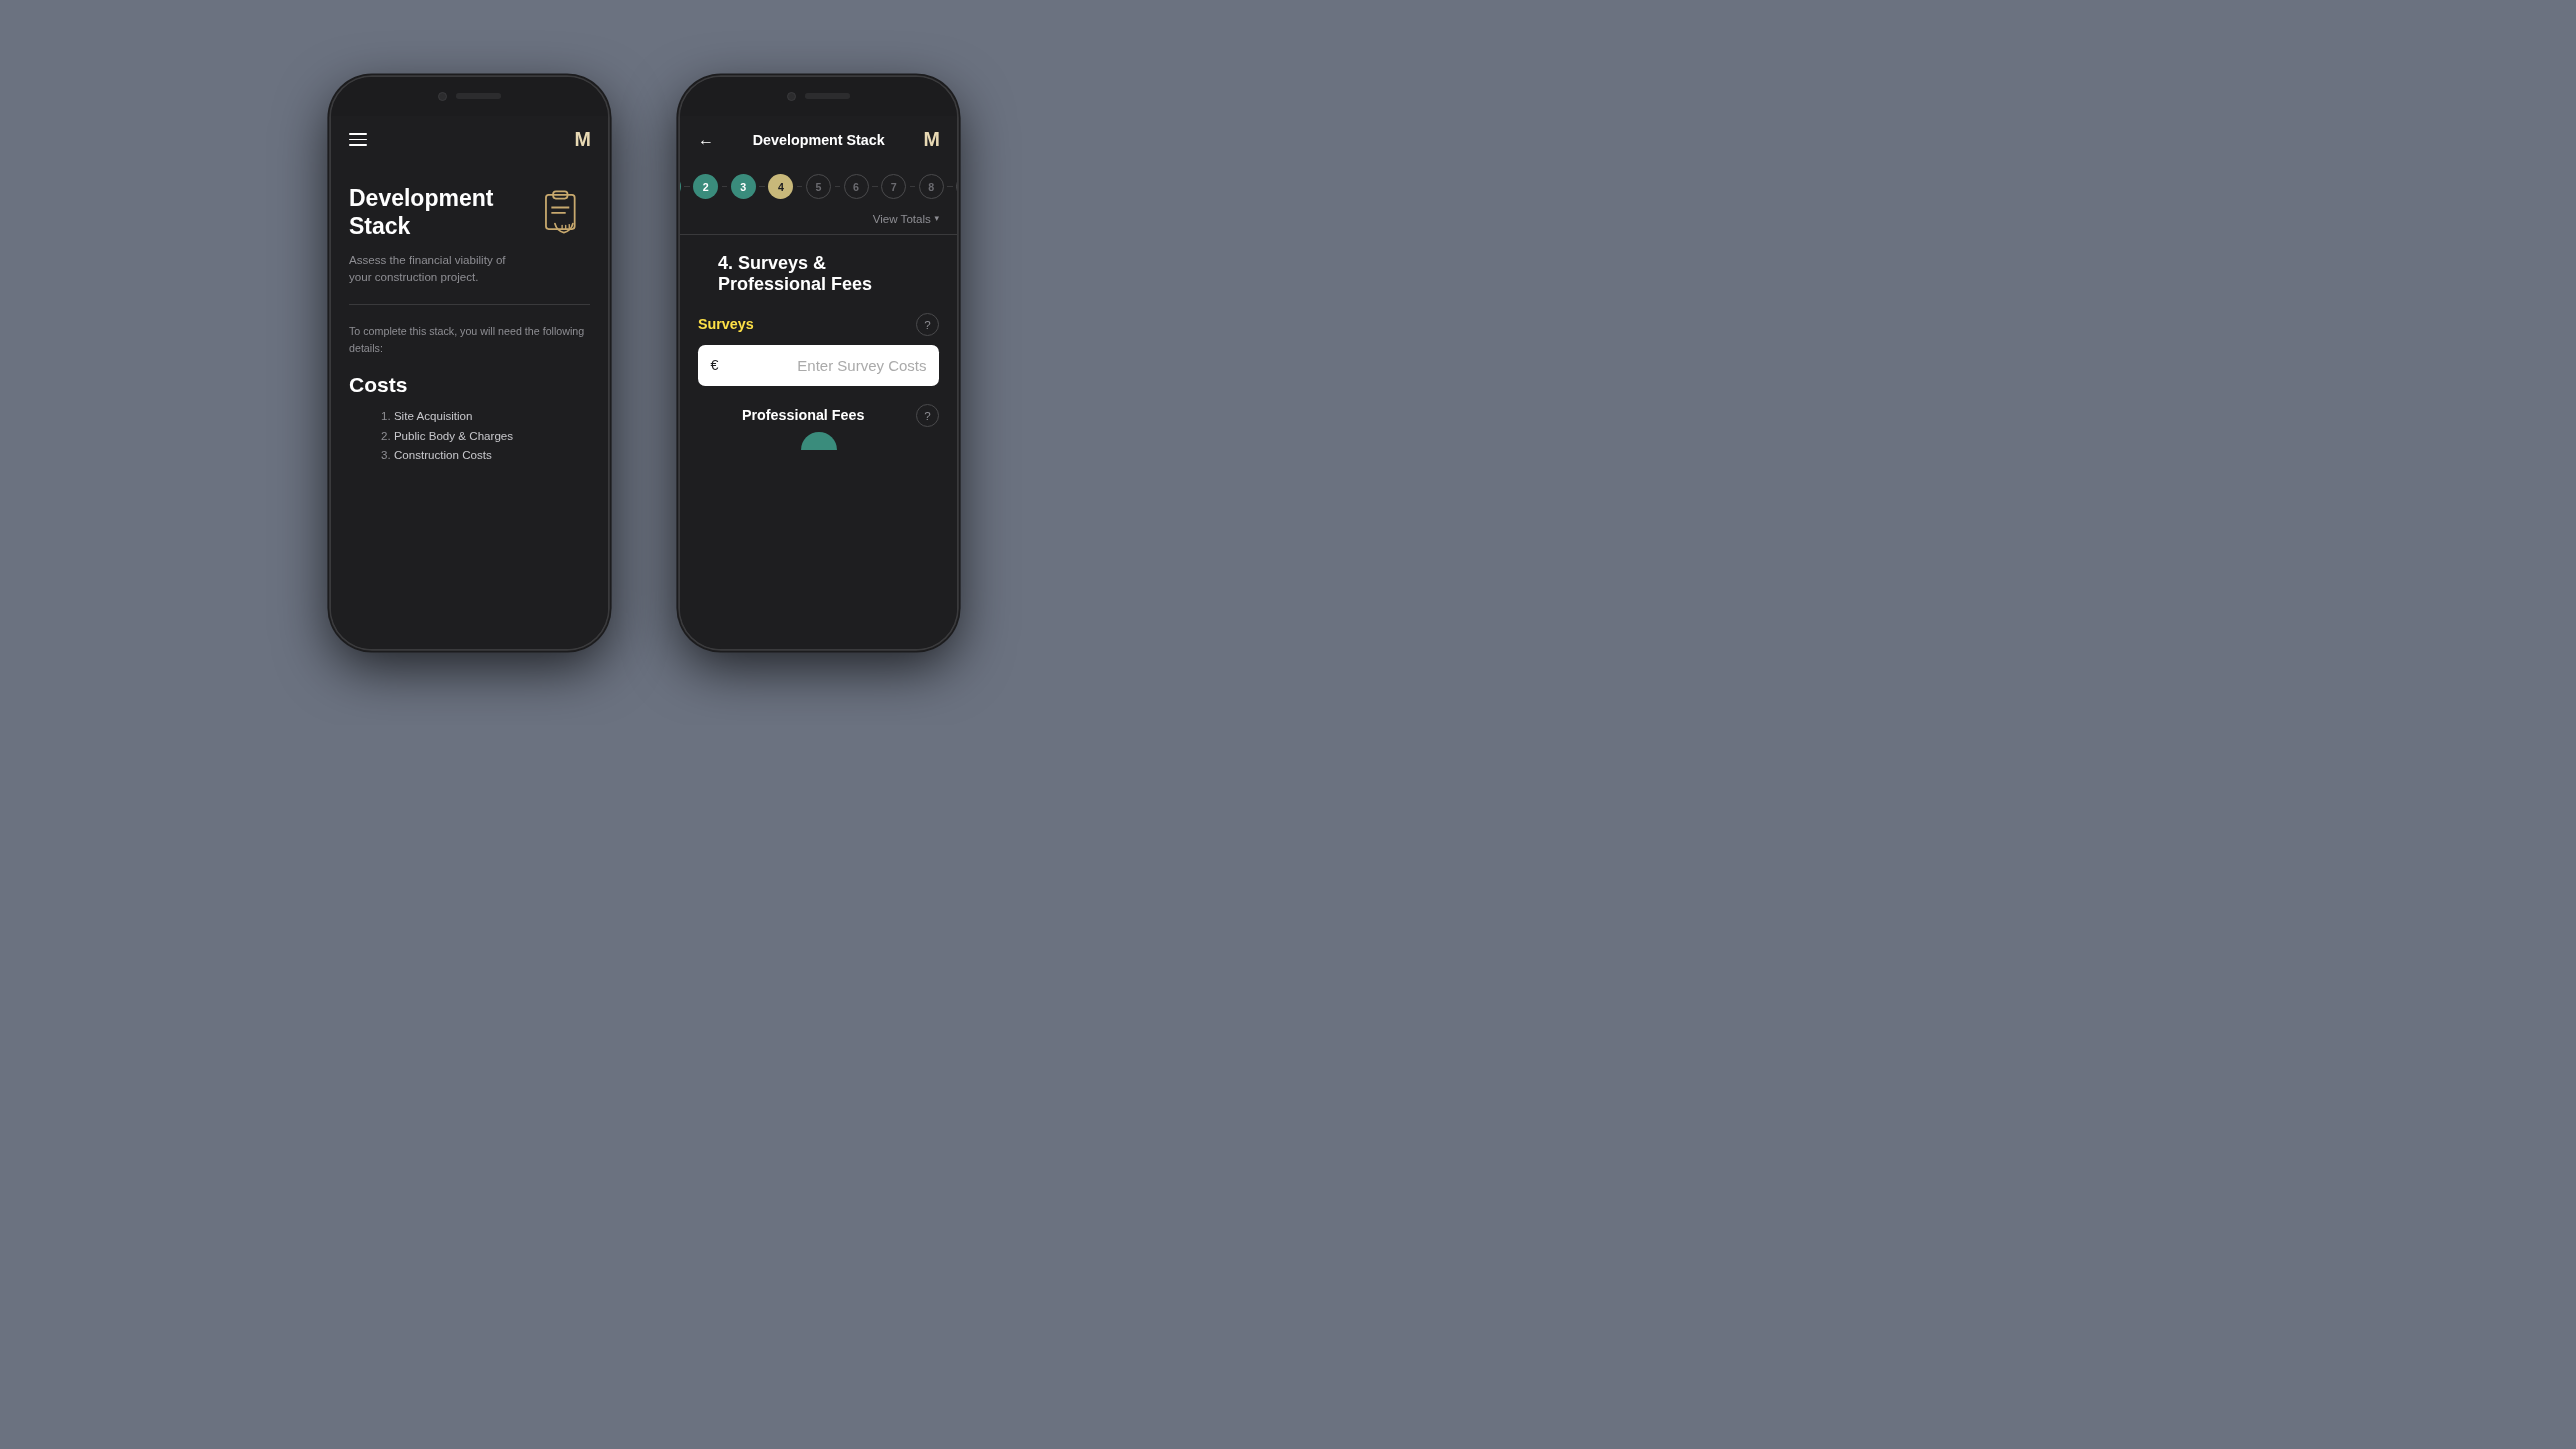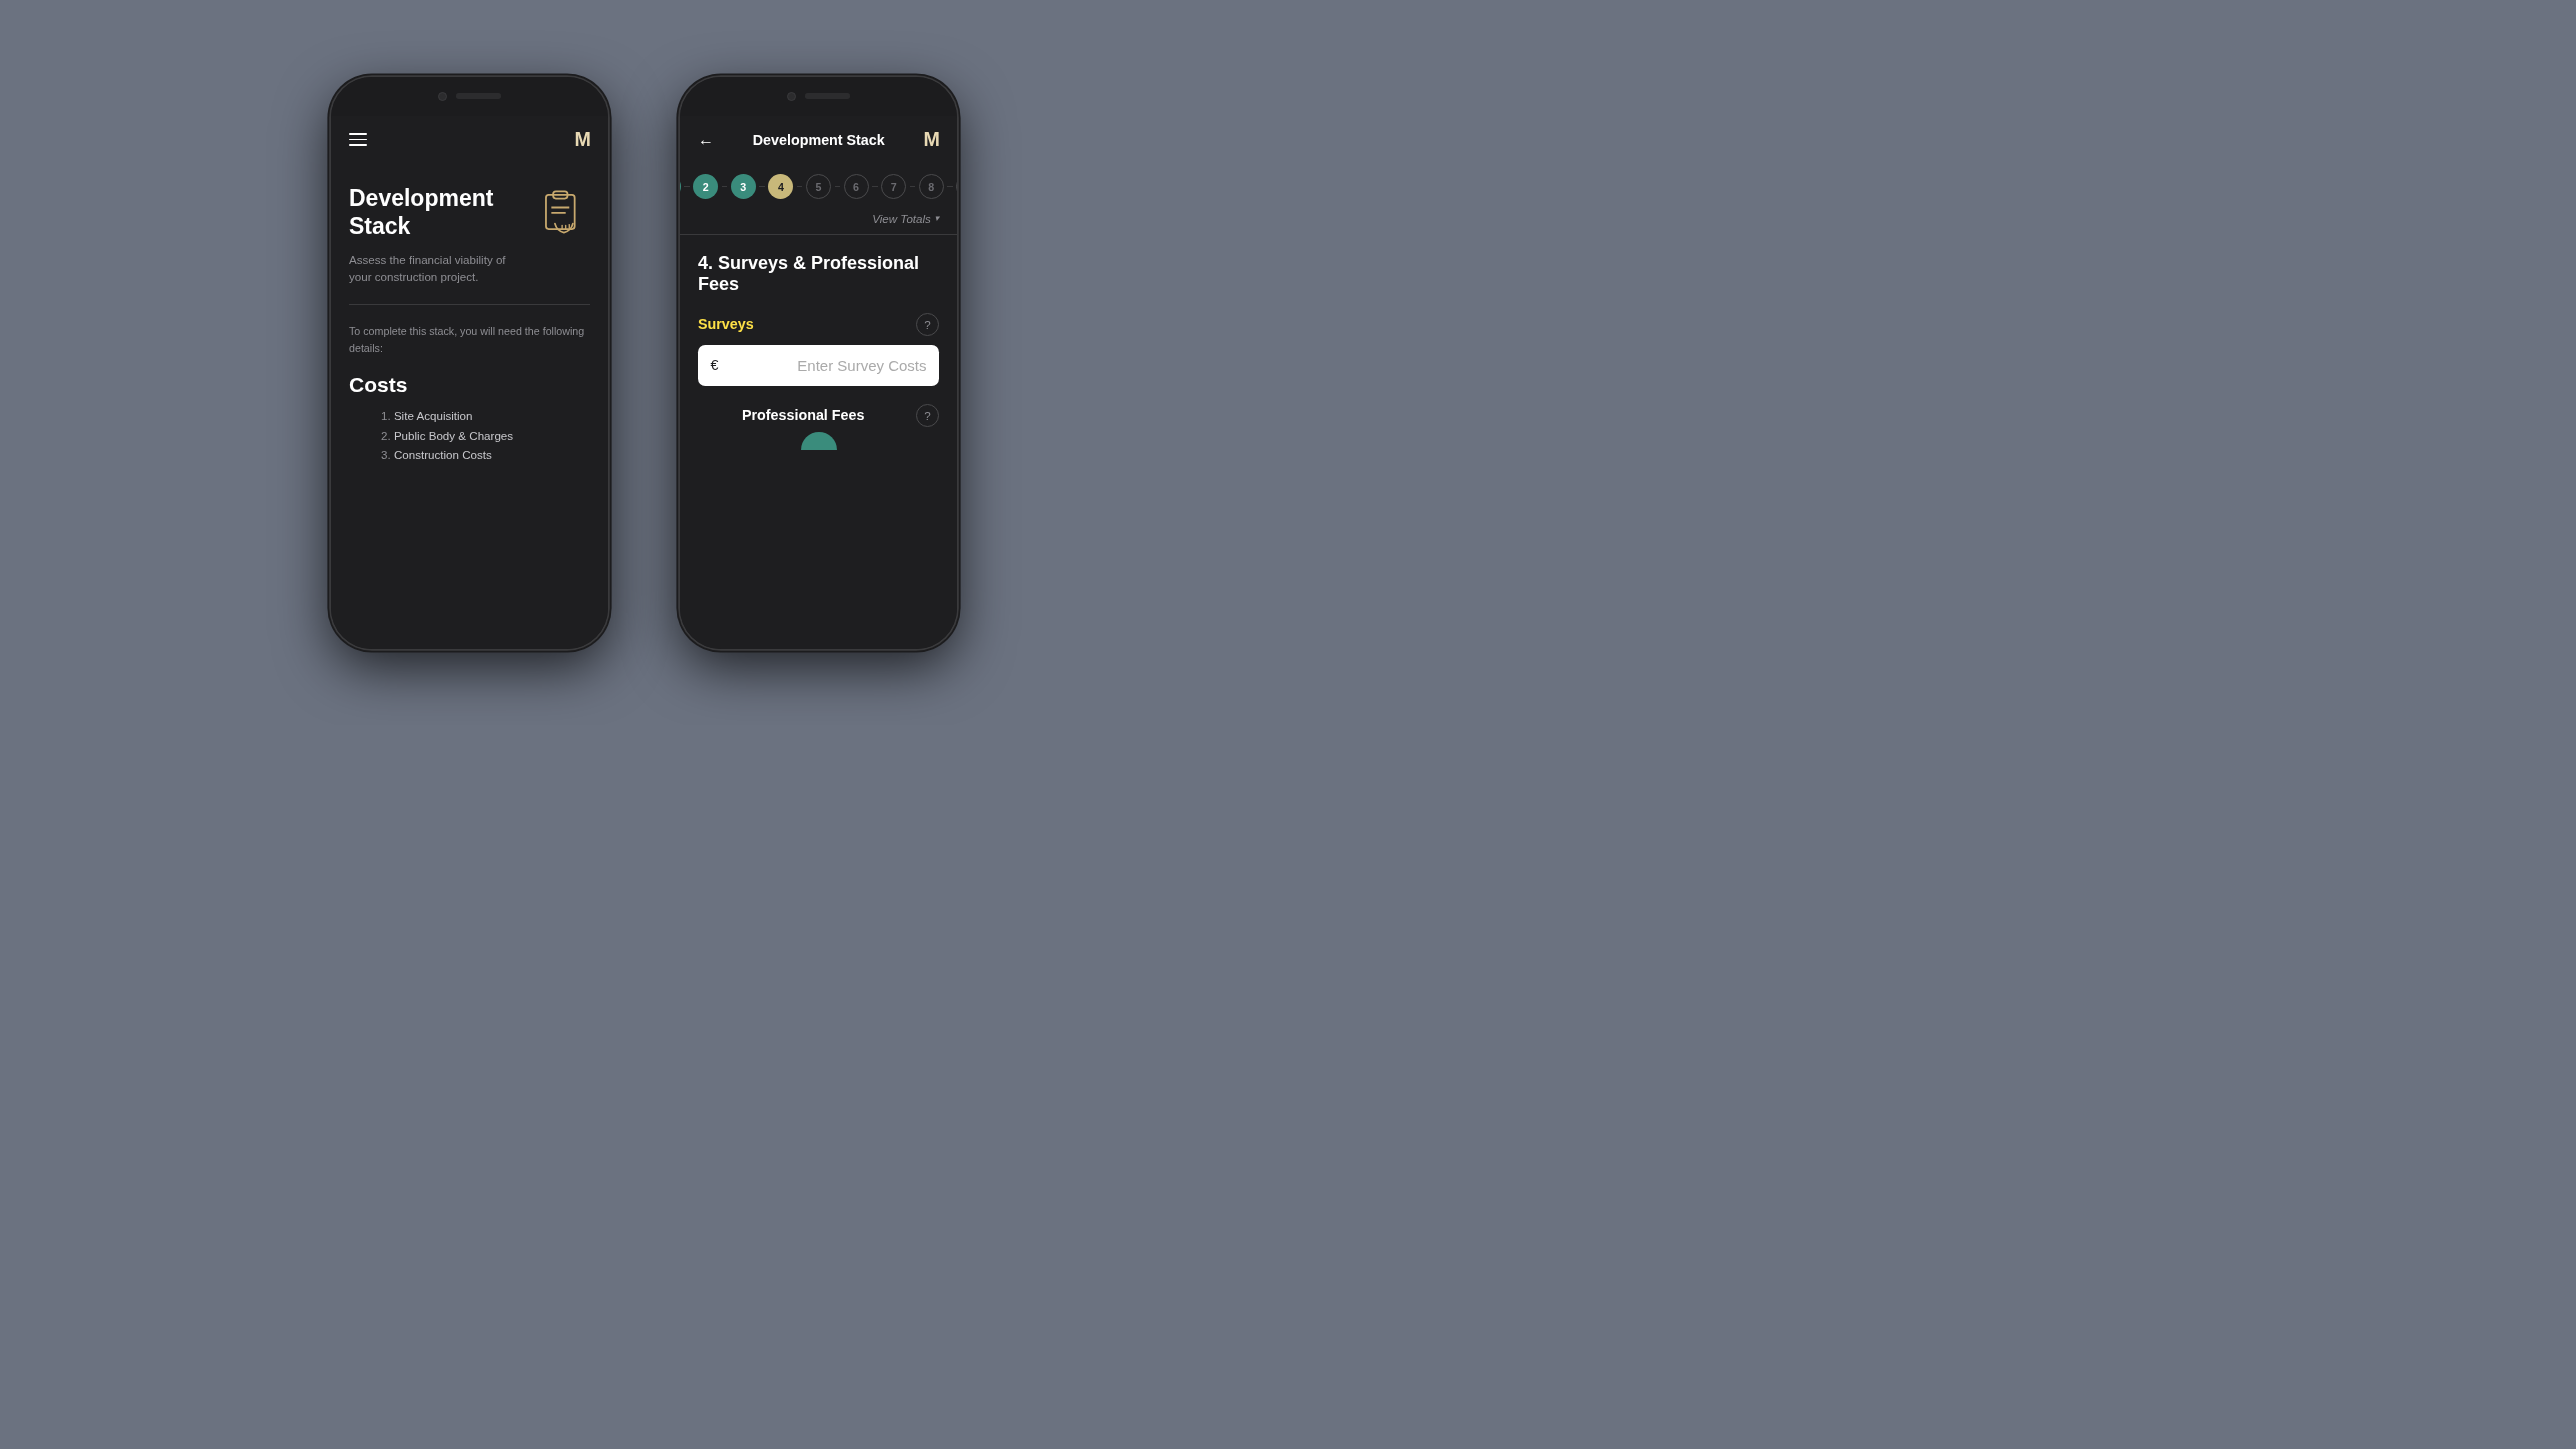--- a/index.html
+++ b/index.html
@@ -258,21 +258,20 @@
       height: 0.9px;
       background: #3a3a3c;
       flex-shrink: 0;
     }
 
     .view-totals-row {
       display: flex;
       align-items: center;
       justify-content: flex-end;
       padding: 5.4px 18px 9px;
-      font-style: italic;
     }
 
     .view-totals-btn {
       font-size: 11.6px;
       color: #8e8e93;
       display: flex;
       align-items: center;
       gap: 3.6px;
       cursor: pointer;
     }
@@ -292,20 +291,21 @@
       padding: 0 18px;
       flex: 1;
       overflow: hidden;
     }
 
     .section-title {
       font-size: 18px;
       font-weight: 700;
       color: #fff;
       margin-bottom: 18px;
+      margin-left: 20px;
     }
 
     .field-label-row {
       display: flex;
       align-items: center;
       justify-content: space-between;
       margin-bottom: 9px;
     }
 
     .field-label {

